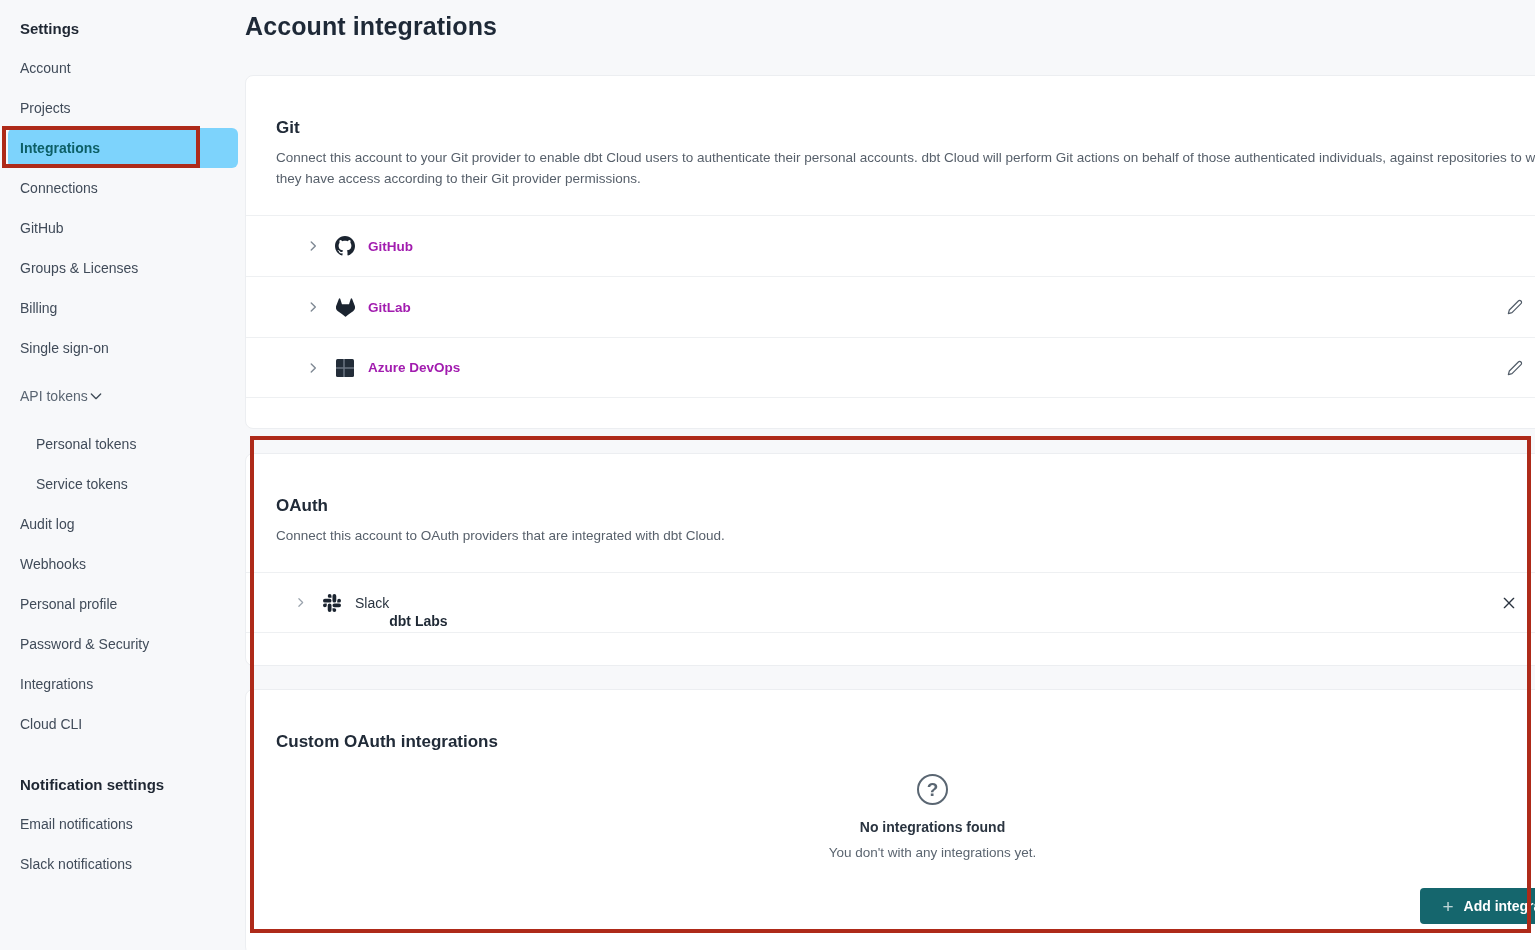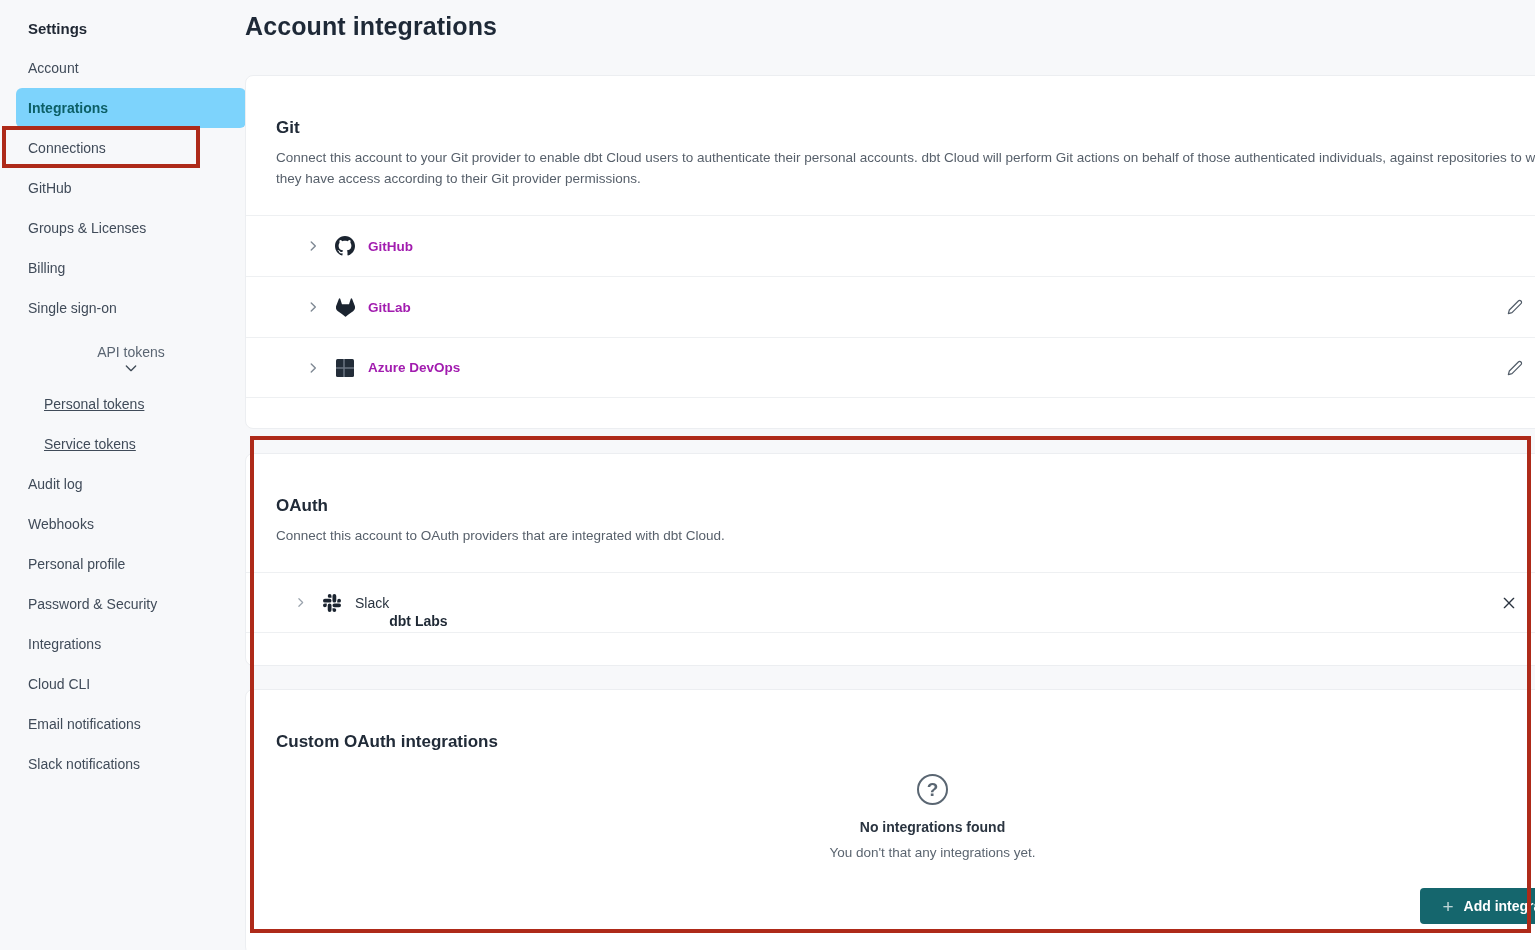--- a/index.html
+++ b/index.html
@@ -5,32 +5,32 @@
   * { box-sizing: border-box; margin: 0; padding: 0; }
   html, body { width: 1535px; height: 950px; overflow: hidden; }
   body {
     background: #f7f8fa;
     font-family: "Liberation Sans", sans-serif;
     color: #222;
     position: relative;
   }
 
   
-  .sidebar { position: absolute; left: 16px; top: 0; width: 230px; padding-top: 8px; }
+  .sidebar { position: absolute; left: 8px; top: 0; width: 230px; padding-top: 8px; }
   .side-item {
     height: 40px; display: flex; align-items: center;
     padding: 0 12px; font-size: 14px; color: #404b59; cursor: pointer;
   }
   .side-header { font-weight: 700; color: #1f2733; font-size: 15px; cursor: default; }
   .side-item.active {
     background: #7dd3fc; border-radius: 6px; color: #0c5f66; font-weight: 700;
   }
-  .side-item.indent { padding-left: 28px; text-decoration: underline; }
+  .side-item.indent { padding-left: 28px; }
   .side-item.dim { color: #5a6572; }
-  .side-item.spread { justify-content: flex-end; flex-direction: column; }
+  .side-item.spread { justify-content: flex-start; }
   .gap8 { margin-top: 8px; }
   .gap20 { margin-top: 20px; }
 
   
   .main { position: absolute; left: 230px; top: 0; width: 1390px; padding: 12px 0 0 15px; }
   .page-title { font-size: 25px; font-weight: 700; color: #1e2937; letter-spacing: 0.1px; }
 
   .card {
     background: #ffffff; border: 1px solid #eceef1; border-radius: 8px;
     width: 1375px;
@@ -91,20 +91,21 @@
   .annotation-2 { left: 250px; top: 436px; width: 1281px; height: 497px; }
 
   svg { display: block; }
 </style>
 </head>
 <body>
 
 <nav class="sidebar">
   <div class="side-item side-header">Settings</div>
   <div class="side-item">Account</div>
+  <div class="side-item">Projects</div>
   <div class="side-item active">Integrations</div>
   <div class="side-item">Connections</div>
   <div class="side-item">GitHub</div>
   <div class="side-item">Groups &amp; Licenses</div>
   <div class="side-item">Billing</div>
   <div class="side-item">Single sign-on</div>
   <div class="side-item spread dim gap8">
     <span>API tokens</span>
     <svg width="16" height="16" viewBox="0 0 24 24" fill="none" stroke="#3f4a56" stroke-width="2" stroke-linecap="round" stroke-linejoin="round">
         <polyline points="5 9 12 16 19 9"></polyline>
@@ -113,20 +114,21 @@
   <div class="side-item indent gap8">Personal tokens</div>
   <div class="side-item indent">Service tokens</div>
   <div class="side-item">Audit log</div>
   <div class="side-item">Webhooks</div>
 
   <div class="side-item">Personal profile</div>
   <div class="side-item">Password &amp; Security</div>
   <div class="side-item">Integrations</div>
   <div class="side-item">Cloud CLI</div>
 
+  <div class="side-item side-header gap20">Notification settings</div>
   <div class="side-item">Email notifications</div>
   <div class="side-item">Slack notifications</div>
 </nav>
 
 <main class="main">
   <h1 class="page-title">Account integrations</h1>
 
   <section class="card card-git">
     <div class="card-head">
       <h2 class="card-title">Git</h2>
@@ -221,21 +223,21 @@
     <div class="card-bottom-pad pad32"></div>
   </section>
 
   <section class="card card-custom">
     <div class="card-head">
       <h2 class="card-title">Custom OAuth integrations</h2>
     </div>
     <div class="empty-state">
       <div class="q-circle">?</div>
       <div class="empty-title">No integrations found</div>
-      <div class="empty-sub">You don't that any integrations yet.</div>
+      <div class="empty-sub">You don't with any integrations yet.</div>
     </div>
     <div class="button-bar">
       <button class="btn-teal">
         <span class="btn-plus">+</span>
         <span>Add integration</span>
       </button>
     </div>
     <div class="card-bottom-pad"></div>
   </section>
 </main>

